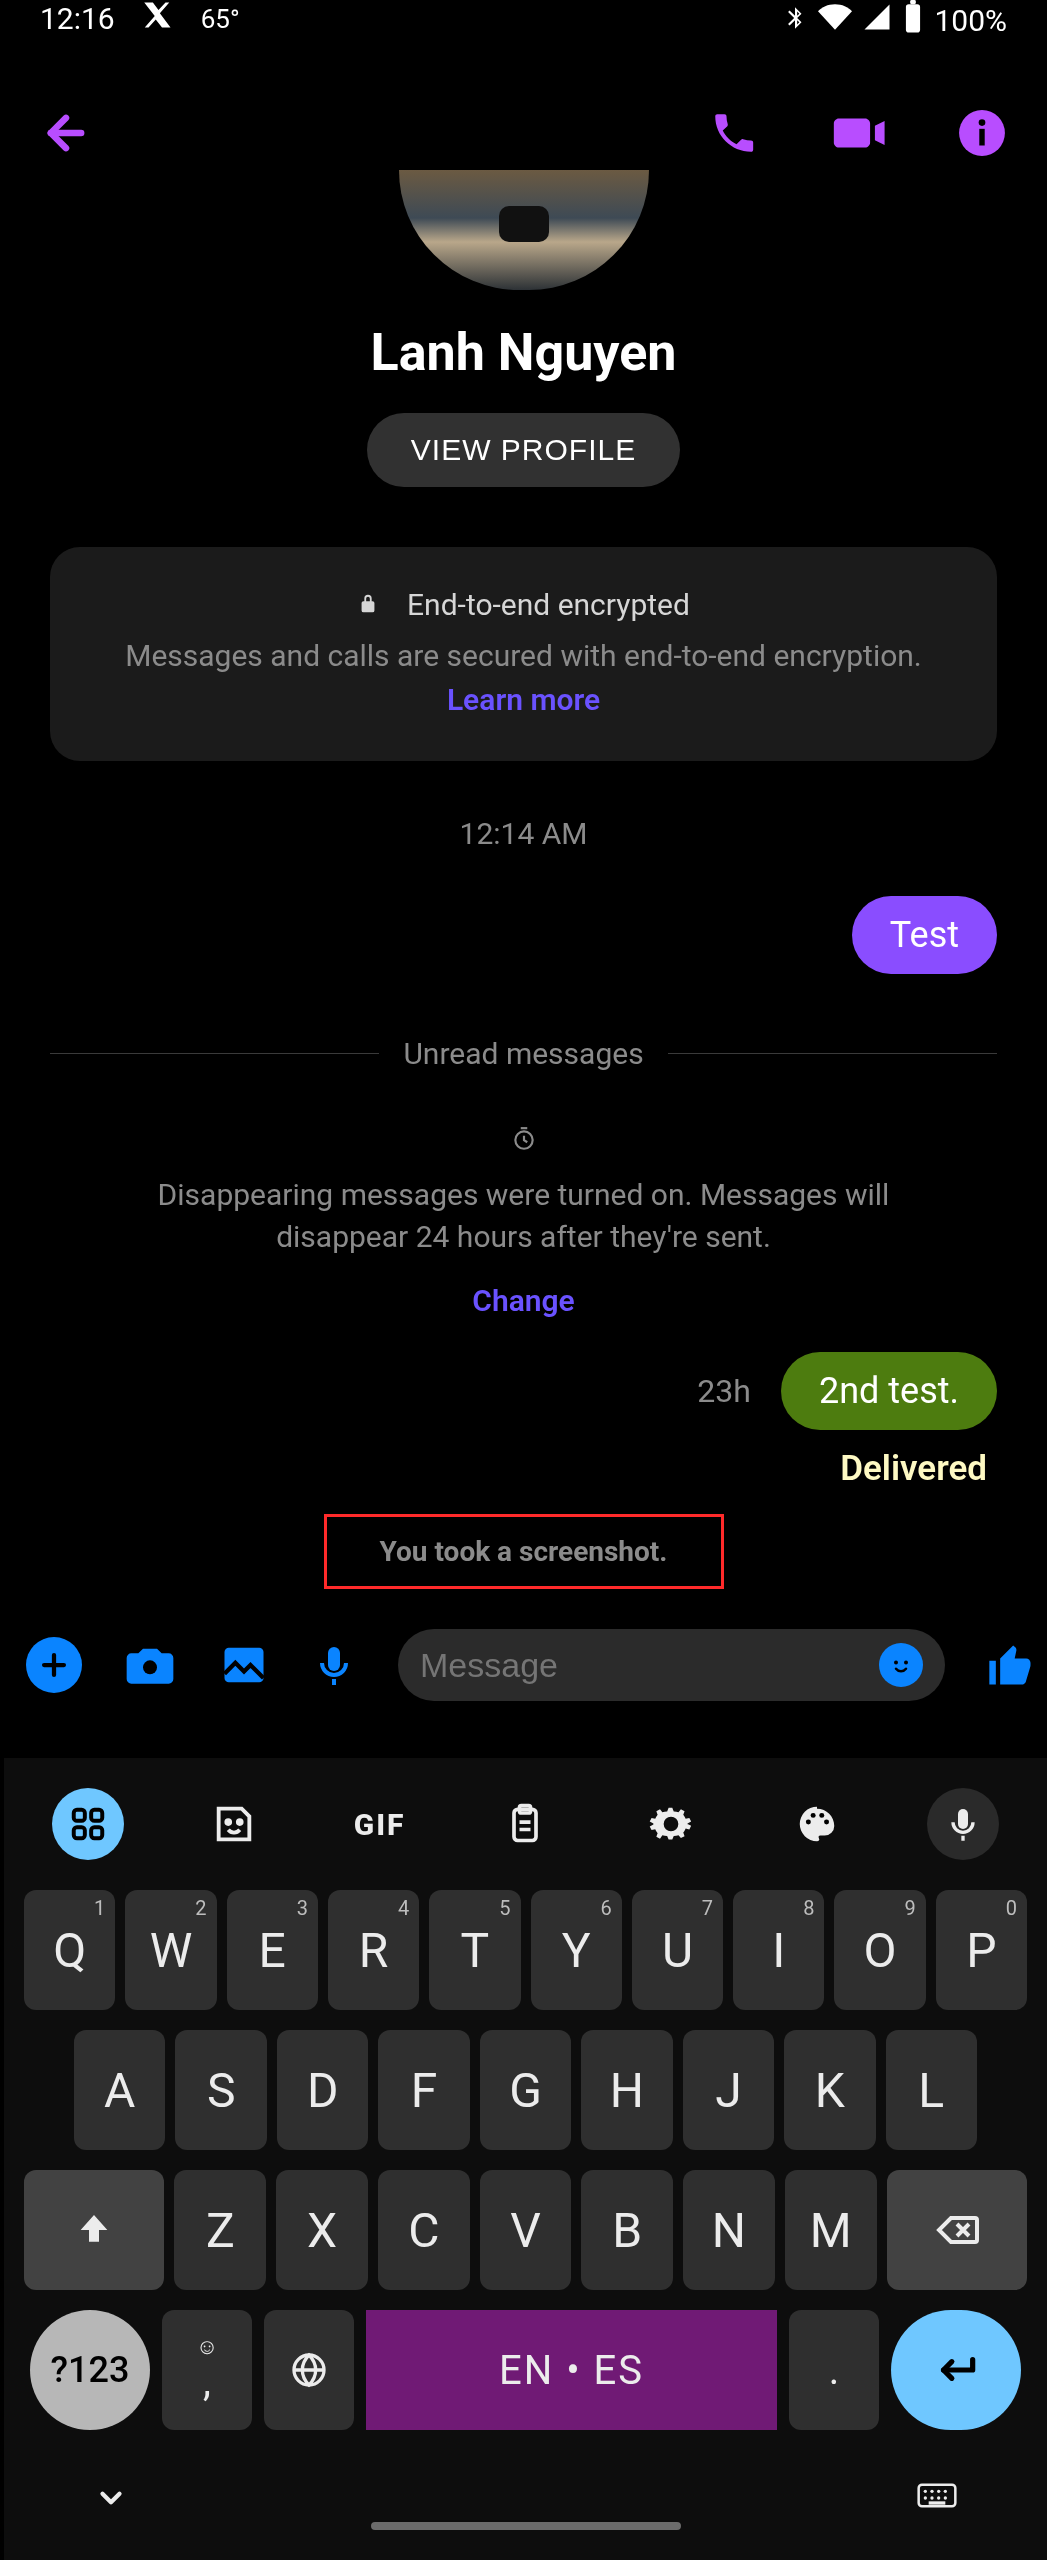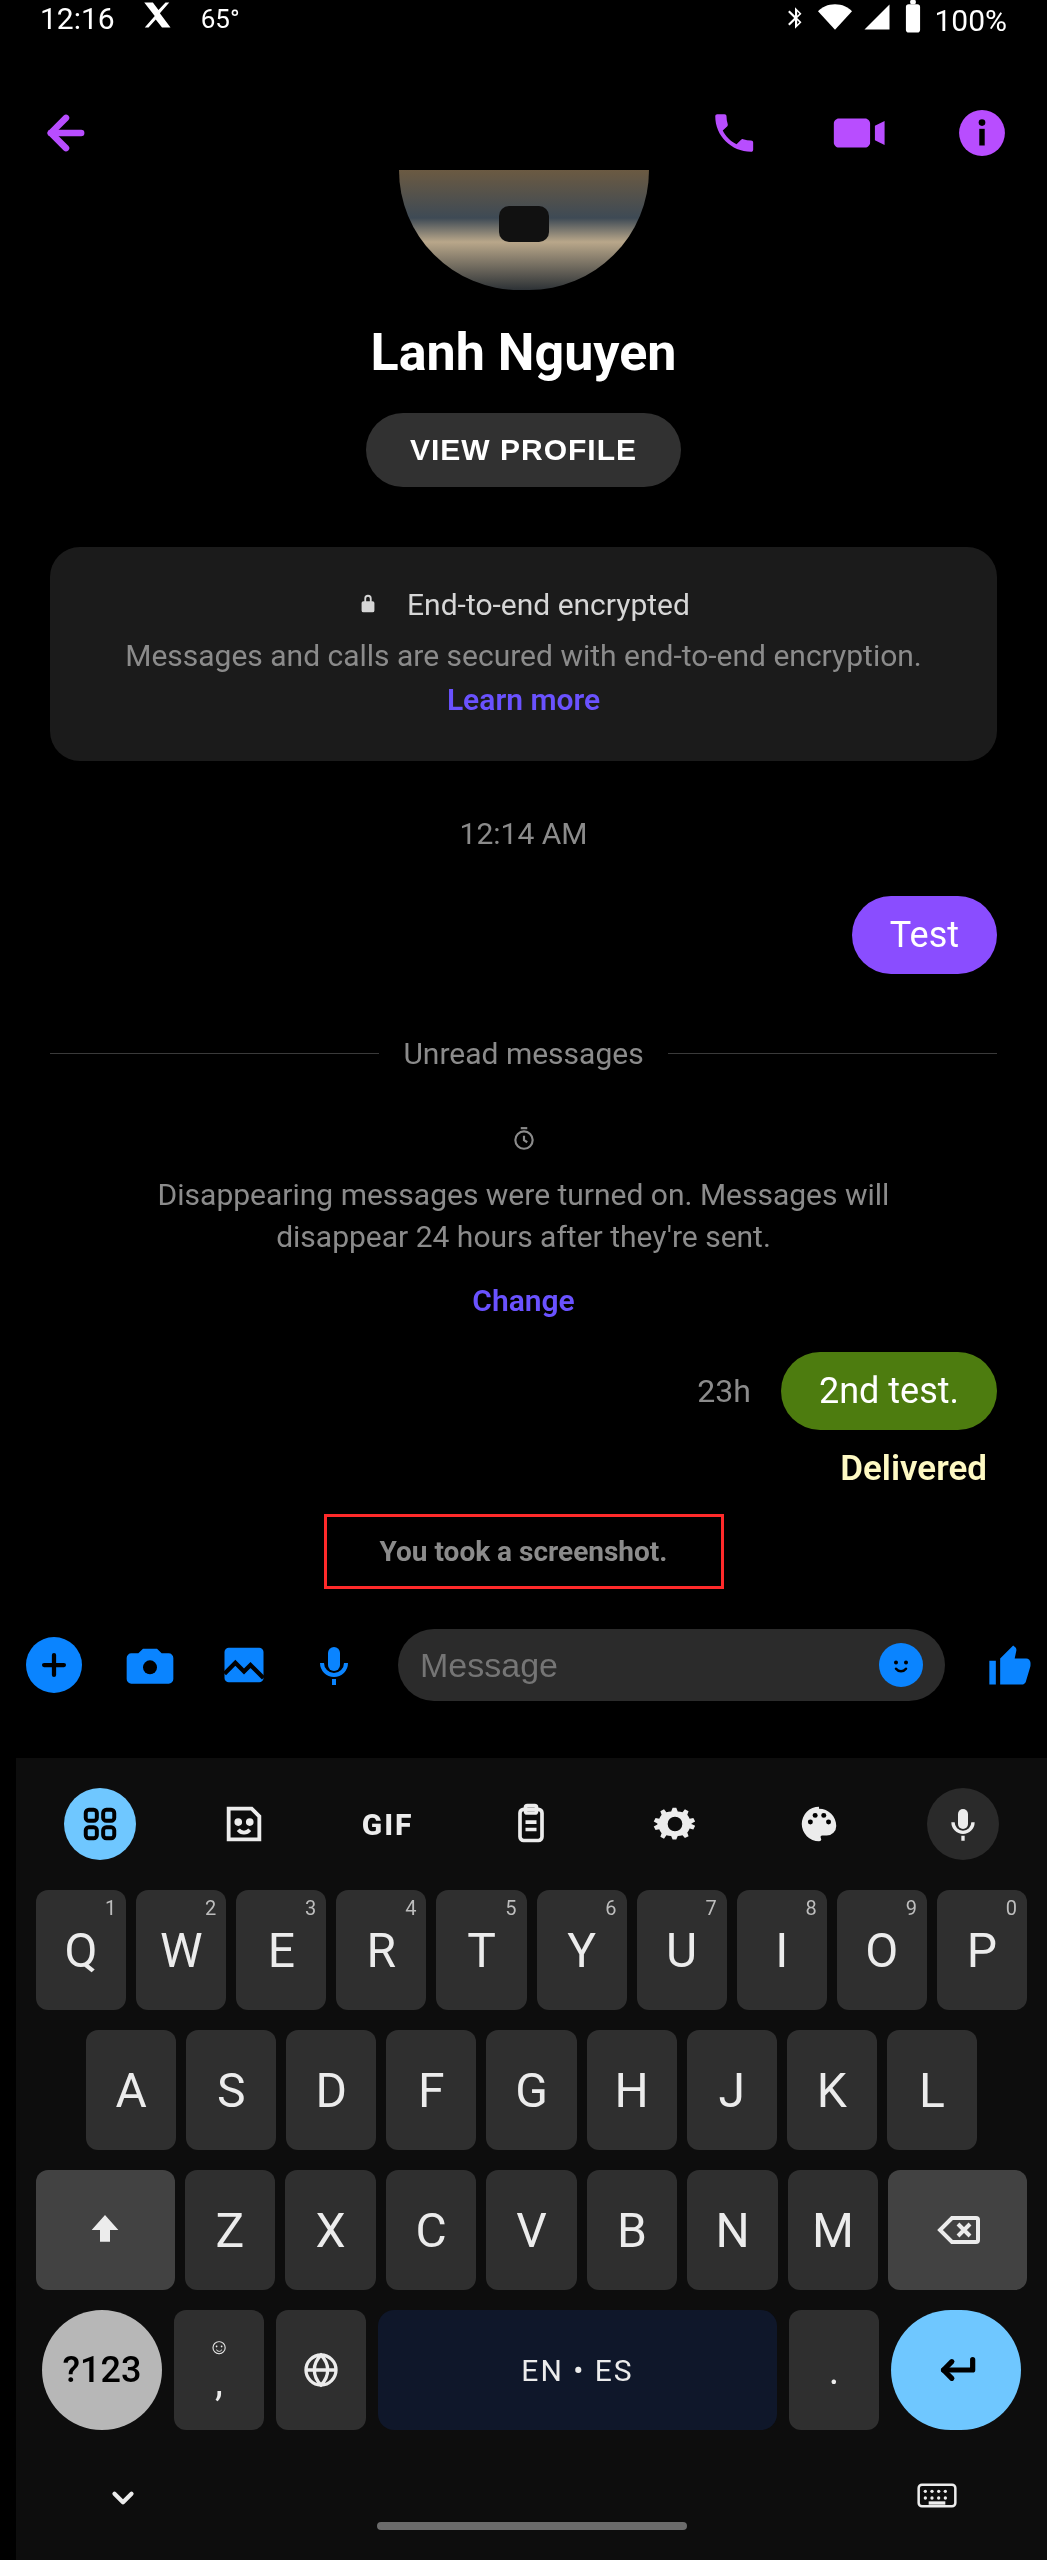--- a/index.html
+++ b/index.html
@@ -55,21 +55,21 @@
 
   .view-profile {
     display: block;
     margin: 30px auto 0;
     background: #313131;
     color: #fff;
     border: none;
     border-radius: 40px;
     padding: 20px 44px;
     font-size: 30px;
-    font-weight: 700;
+    font-weight: 400;
     letter-spacing: 1px;
   }
 
   .encrypt-card {
     margin: 60px 50px 0;
     background: #1b1b1b;
     border-radius: 30px;
     padding: 40px 50px;
     text-align: center;
   }
@@ -138,21 +138,21 @@
     flex:1; display:flex; align-items:center;
     background:#2b2b2b; border-radius:40px; padding: 14px 22px; gap:16px;
   }
   .msg-input input {
     flex:1; background:transparent; border:none; outline:none;
     color:#8b8b8b; font-size:34px;
   }
   .emoji-face { width:44px; height:44px; border-radius:50%; background:#0a84ff; display:flex; align-items:center; justify-content:center; }
 
   
-  .keyboard { position:absolute; left:16px; right:0; bottom:0; background:#0d0d0d; padding: 24px 20px 130px; }
+  .keyboard { position:absolute; left:4px; right:0; bottom:0; background:#0d0d0d; padding: 24px 20px 130px; }
   .kb-tools { display:flex; justify-content:space-between; align-items:center; padding: 6px 28px 30px; }
   .kb-tool { width:72px; height:72px; display:flex; align-items:center; justify-content:center; color:#ececec; }
   .kb-tool.active { background:#6fc7ff; border-radius:50%; color:#000; }
   .kb-tool.mic-bg { background:#2a2a2a; border-radius:50%; }
   .gif-label { font-size:30px; font-weight:800; letter-spacing:2px; }
 
   .kb-row { display:flex; gap:10px; justify-content:center; margin-bottom:20px; }
   .key {
     flex:1; height:120px; background:#2f2f2f; border-radius:12px;
     display:flex; align-items:center; justify-content:center;
@@ -173,23 +173,23 @@
     width:90px; height:120px; background:#2f2f2f; border-radius:12px;
     display:flex; flex-direction:column; align-items:center; justify-content:center;
     color:#ececec; font-size:40px;
   }
   .comma-key .tiny { font-size:22px; line-height:1; }
   .globe-key {
     width:90px; height:120px; background:#2f2f2f; border-radius:12px;
     display:flex; align-items:center; justify-content:center;
   }
   .space-key {
-    flex:1; height:120px; background:#0f172a; border-radius:16px;
+    flex:1; height:120px; background:#701a75; border-radius:0;
     display:flex; align-items:center; justify-content:center;
-    color:#ececec; font-size:30px; letter-spacing:2px;
+    color:#ececec; font-size:40px; letter-spacing:2px;
   }
   .enter-key {
     width:130px; height:120px; border-radius:60px;
     background:#6fc7ff; display:flex; align-items:center; justify-content:center;
   }
 
   .nav-bar {
     position:absolute; bottom:0; left:0; right:0; height:120px;
     display:flex; align-items:center; justify-content:space-between;
     padding:0 90px;

